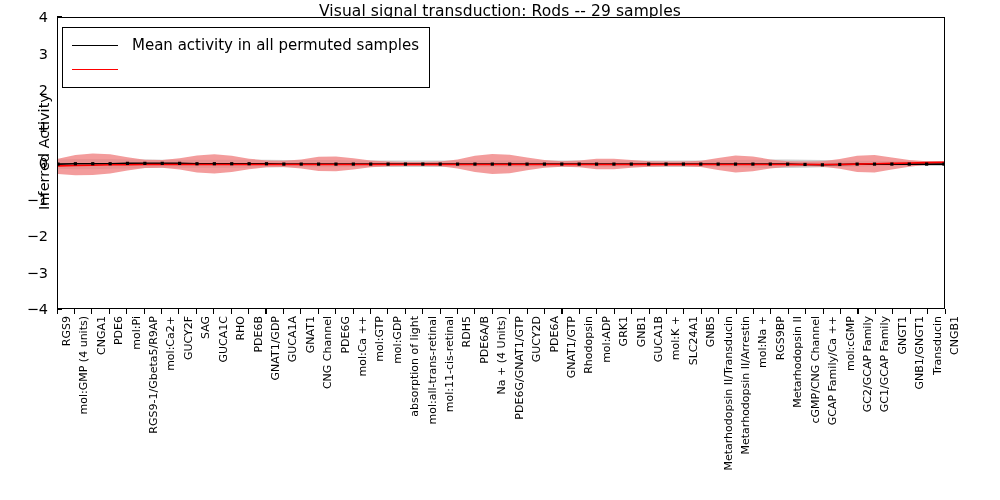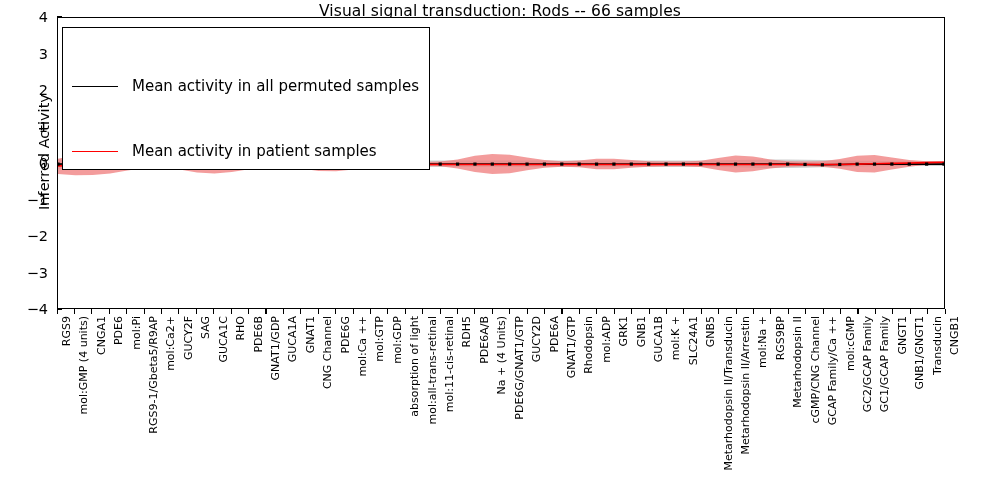--- a/index.html
+++ b/index.html
@@ -93,41 +93,40 @@
     position: absolute;
     left: 62px; top: 27px;
     border: 1.3px solid #000;
     background: #ffffff;
     padding: 5px 10px 6px 9px;
   }
   .legend-row {
     display: flex;
     align-items: center;
     height: 24px;
-    margin-top: 41px;
   }
   .legend-swatch {
     width: 46px; height: 0;
     border-top-width: 1.6px;
     border-top-style: solid;
     margin-right: 14px;
     flex: 0 0 auto;
   }
   .legend-text {
     font-size: 15px;
     color: #000;
     white-space: nowrap;
   }
 </style>
 </head>
 <body>
 
 <div id="fig">
 
-  <div id="chart-title">Visual signal transduction: Rods -- 66 samples</div>
+  <div id="chart-title">Visual signal transduction: Rods -- 29 samples</div>
 
   <div id="y-axis-label">Inferred Activity</div>
   <div id="ytick-labels">
       <div class="ytick-label" style="top: 17px;">4</div>
       <div class="ytick-label" style="top: 53.5px;">3</div>
       <div class="ytick-label" style="top: 90px;">2</div>
       <div class="ytick-label" style="top: 126.5px;">1</div>
       <div class="ytick-label" style="top: 163px;">0</div>
       <div class="ytick-label" style="top: 199.5px;">−1</div>
       <div class="ytick-label" style="top: 236px;">−2</div>
@@ -326,17 +325,16 @@
       <div class="xtick-label" style="left: 949px;">CNGB1</div>
     </div>
 
   <div id="legend">
     <div class="legend-row">
       <span class="legend-swatch" style="border-top-color: rgb(0, 0, 0);"></span>
       <span class="legend-text">Mean activity in all permuted samples</span>
     </div>
     <div class="legend-row">
       <span class="legend-swatch" style="border-top-color: rgb(255, 0, 0);"></span>
-      <span class="legend-text">Mean activity in patient samples</span>
     </div>
   </div>
 
 </div>
 
 </body></html>

